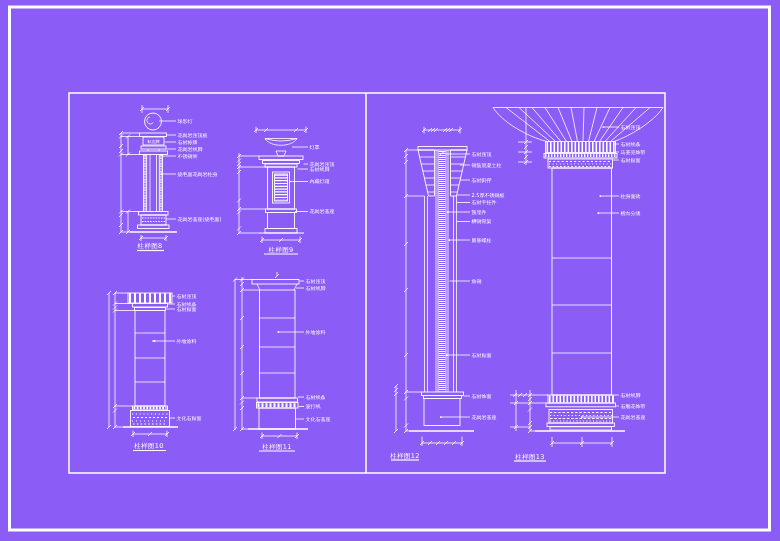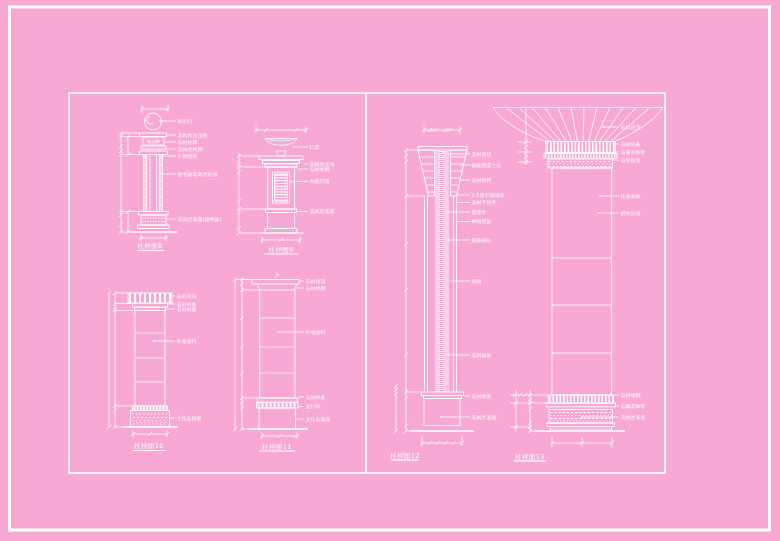--- a/index.html
+++ b/index.html
@@ -1,16 +1,16 @@
 <!DOCTYPE html>
 <html><head>
 <meta charset="utf-8">
 <style>
   html,body{margin:0;padding:0;background:#000;}
-  .screen{position:relative;width:780px;height:541px;background:#f9a8d4;overflow:hidden;}
+  .screen{position:relative;width:780px;height:541px;background:#8b5cf6;overflow:hidden;}
   svg{display:block;}
   svg text{fill:#ffffff;stroke:none;font-family:"DejaVu Sans",sans-serif;}
   .lbl{font-size:5px;}
   .ttl{font-size:6.5px;letter-spacing:.3px;}
   .sgn{font-size:4.2px;}
   .thin{stroke-width:.8;}
 </style>
 </head>
 <body>
 

